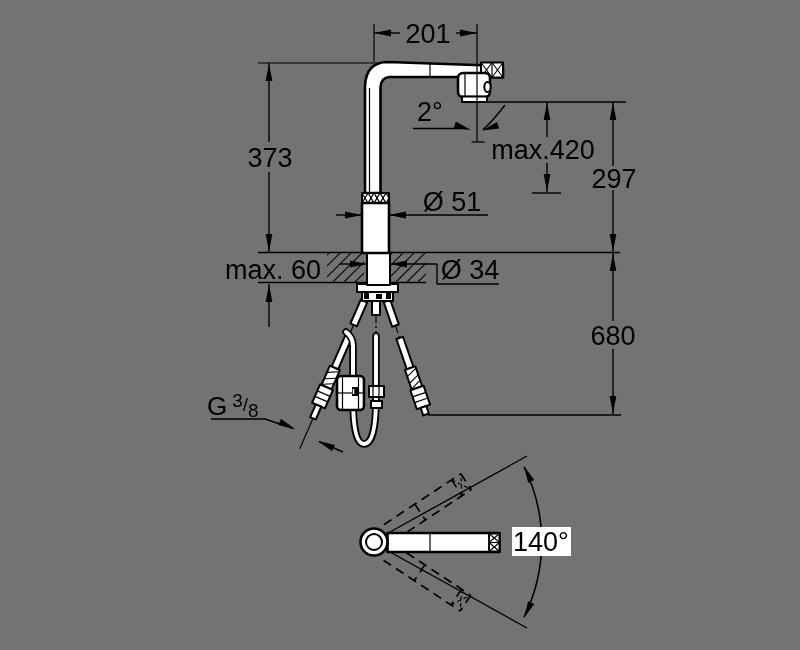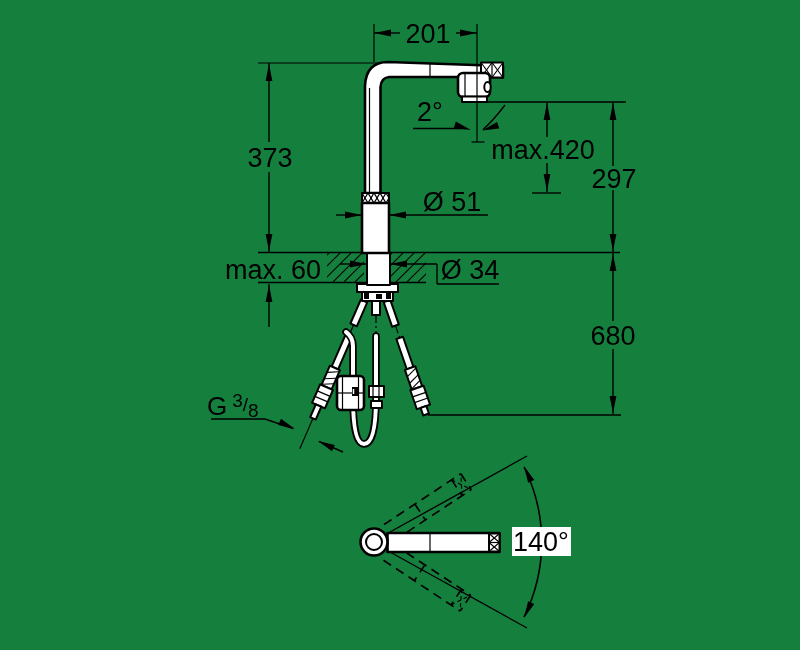--- a/index.html
+++ b/index.html
@@ -1,16 +1,16 @@
 <!DOCTYPE html>
 <html><head>
 <meta charset="utf-8">
 <style>
   html,body{margin:0;padding:0;background:#fff;}
-  .stage{width:800px;height:650px;background:#15803d;position:relative;overflow:hidden;}
+  .stage{width:800px;height:650px;background:#737373;position:relative;overflow:hidden;}
   svg{display:block;}
   text{font-family:"Liberation Sans","DejaVu Sans",sans-serif;fill:#000;}
   .dimtxt{font-size:27px;}
   .ln{stroke:#000;stroke-width:1.4;fill:none;}
   .thin{stroke:#000;stroke-width:1.2;fill:none;}
   .out{stroke:#000;stroke-width:2.6;fill:#fff;stroke-linejoin:round;}
   .out2{stroke:#000;stroke-width:2;fill:#fff;stroke-linejoin:round;}
   .arr{fill:#000;stroke:none;}
   .hatch{stroke:#000;stroke-width:1.1;}
   .dashln{stroke:#000;stroke-width:1.7;fill:none;stroke-dasharray:9 6;}

